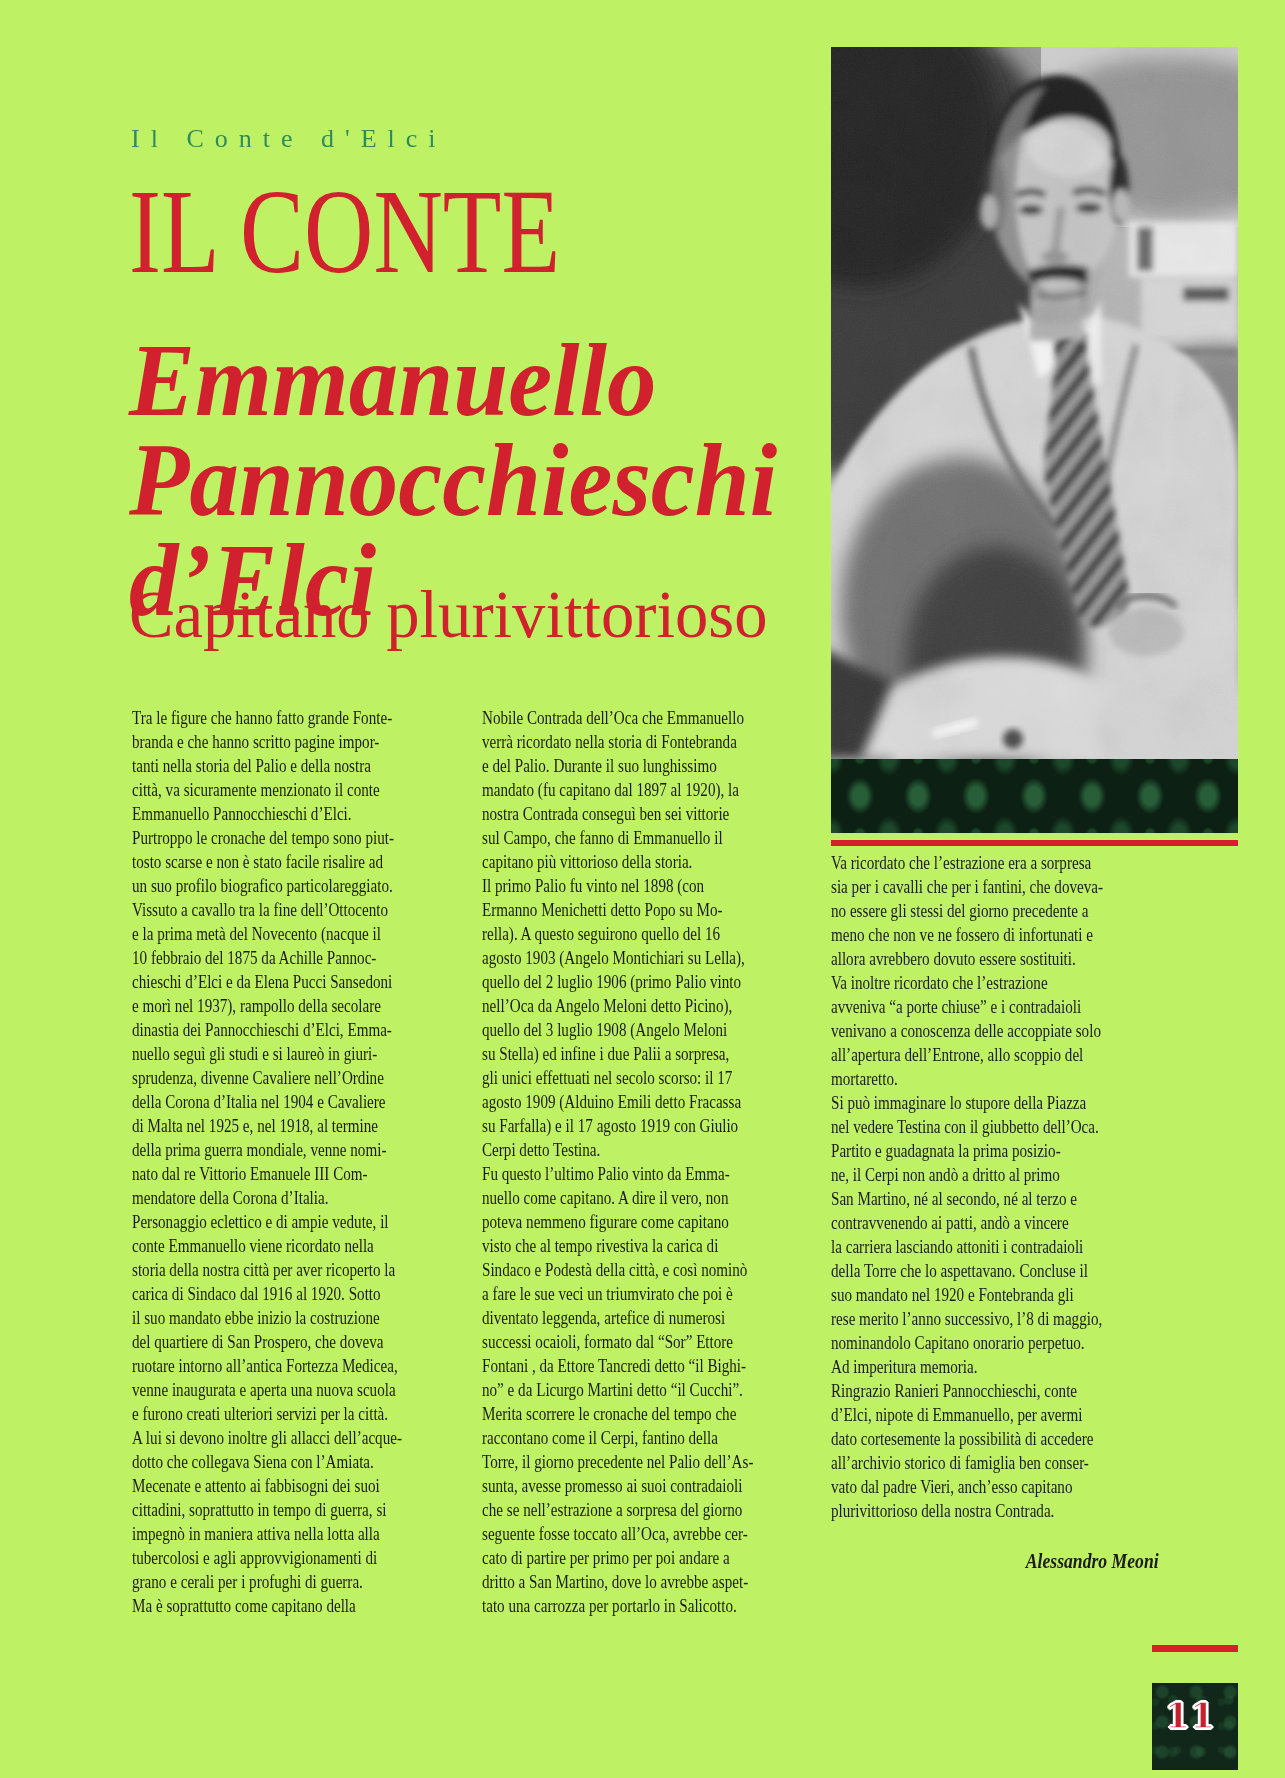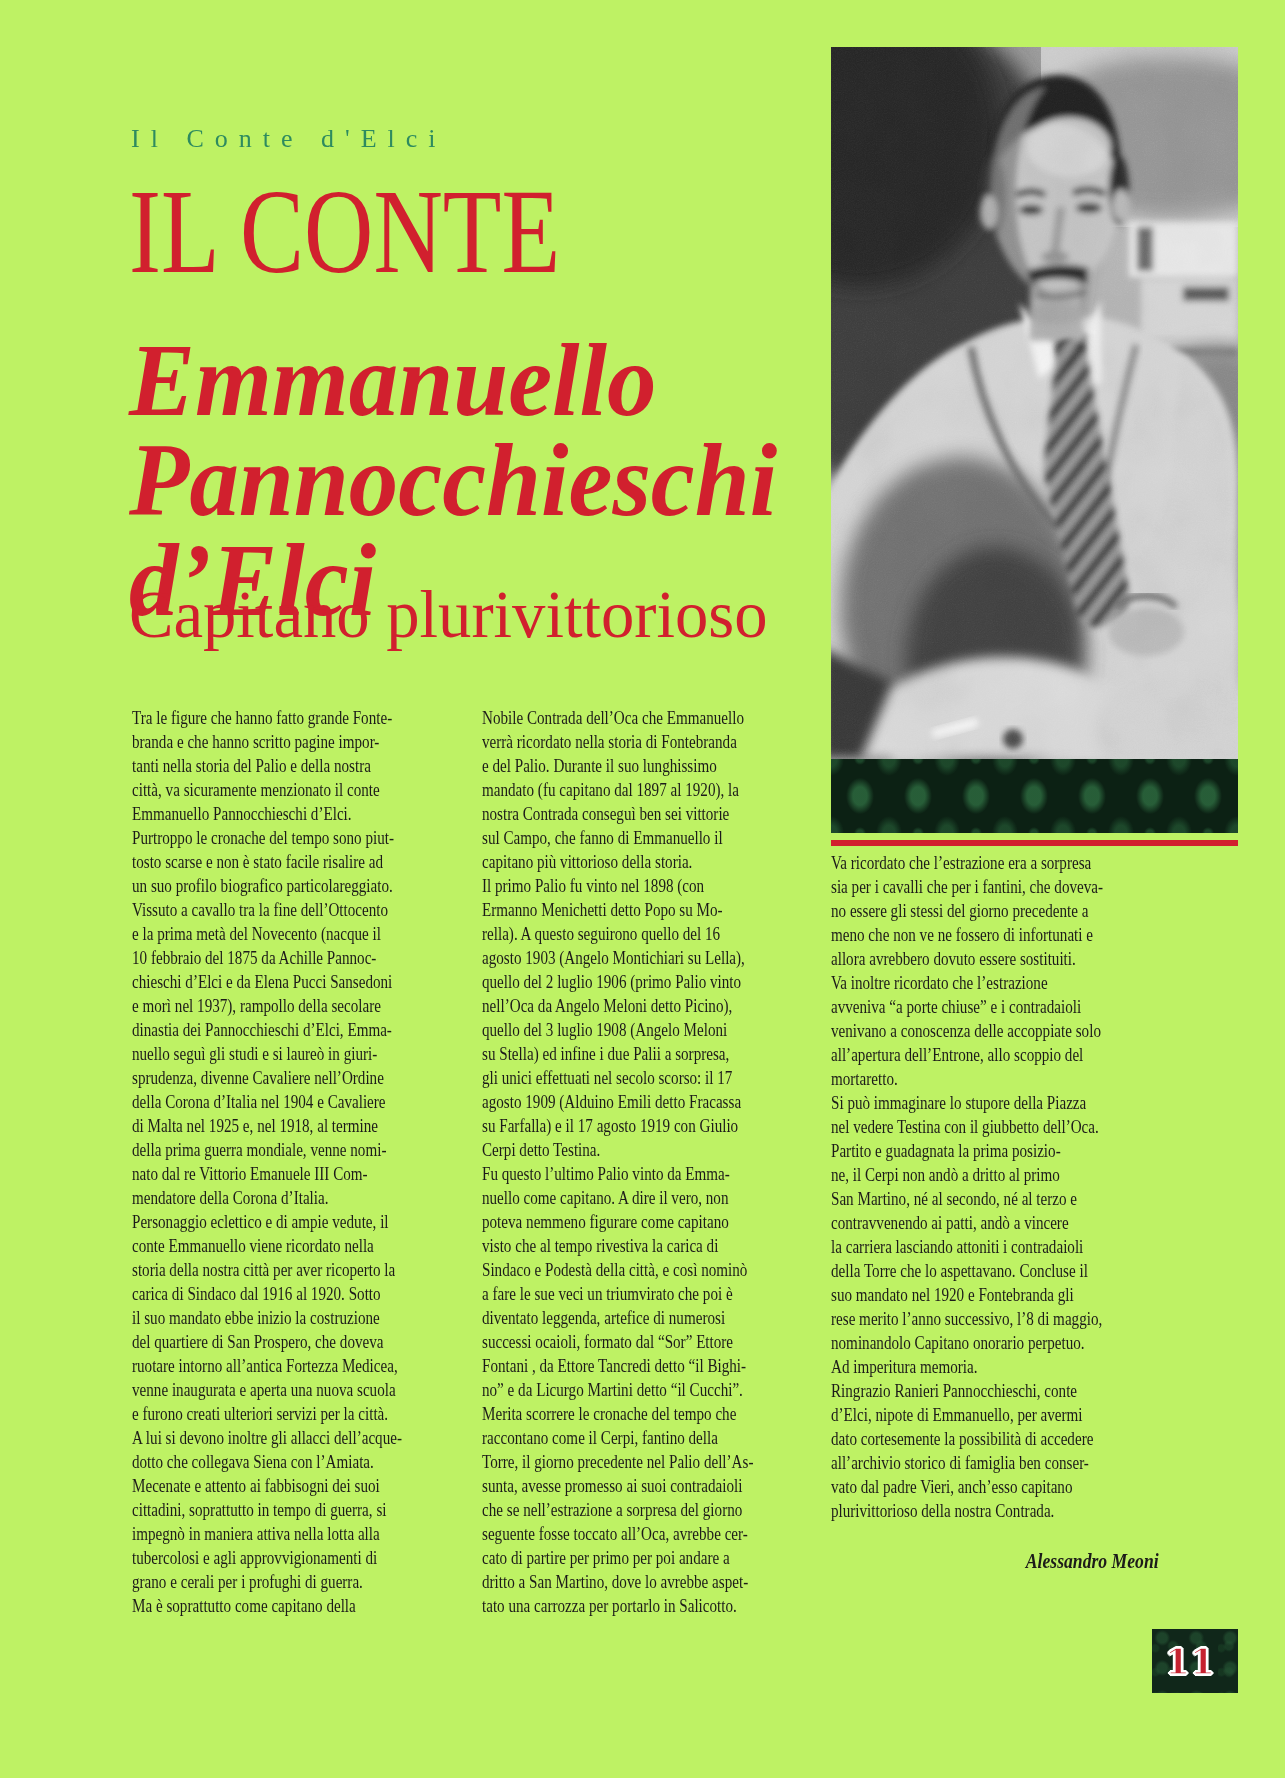--- a/index.html
+++ b/index.html
@@ -84,21 +84,21 @@
     font-size:21px;font-weight:bold;font-style:italic;
     color:#1c1b19;
     white-space:nowrap;
   }
   
   .folio-bar{
     position:absolute;left:1152px;top:1645px;width:86px;height:7px;
     background:#d1202e;
   }
   .folio-box{
-    position:absolute;left:1152px;top:1629px;width:86px;height:64px;
+    position:absolute;left:1152px;top:1683px;width:86px;height:87px;
     background-color:#10271a;
     background-image:
       radial-gradient(circle 8px at 30% 30%, rgba(40,90,55,.55) 0 60%, transparent 100%),
       radial-gradient(circle 6px at 75% 65%, rgba(34,80,48,.5) 0 60%, transparent 100%),
       radial-gradient(circle 5px at 15% 80%, rgba(26,64,38,.6) 0 60%, transparent 100%);
     background-size:34px 30px, 28px 26px, 22px 24px;
   }
   .folio-num{
     font-family:"DejaVu Serif", serif;
     font-size:36px;font-weight:bold;

